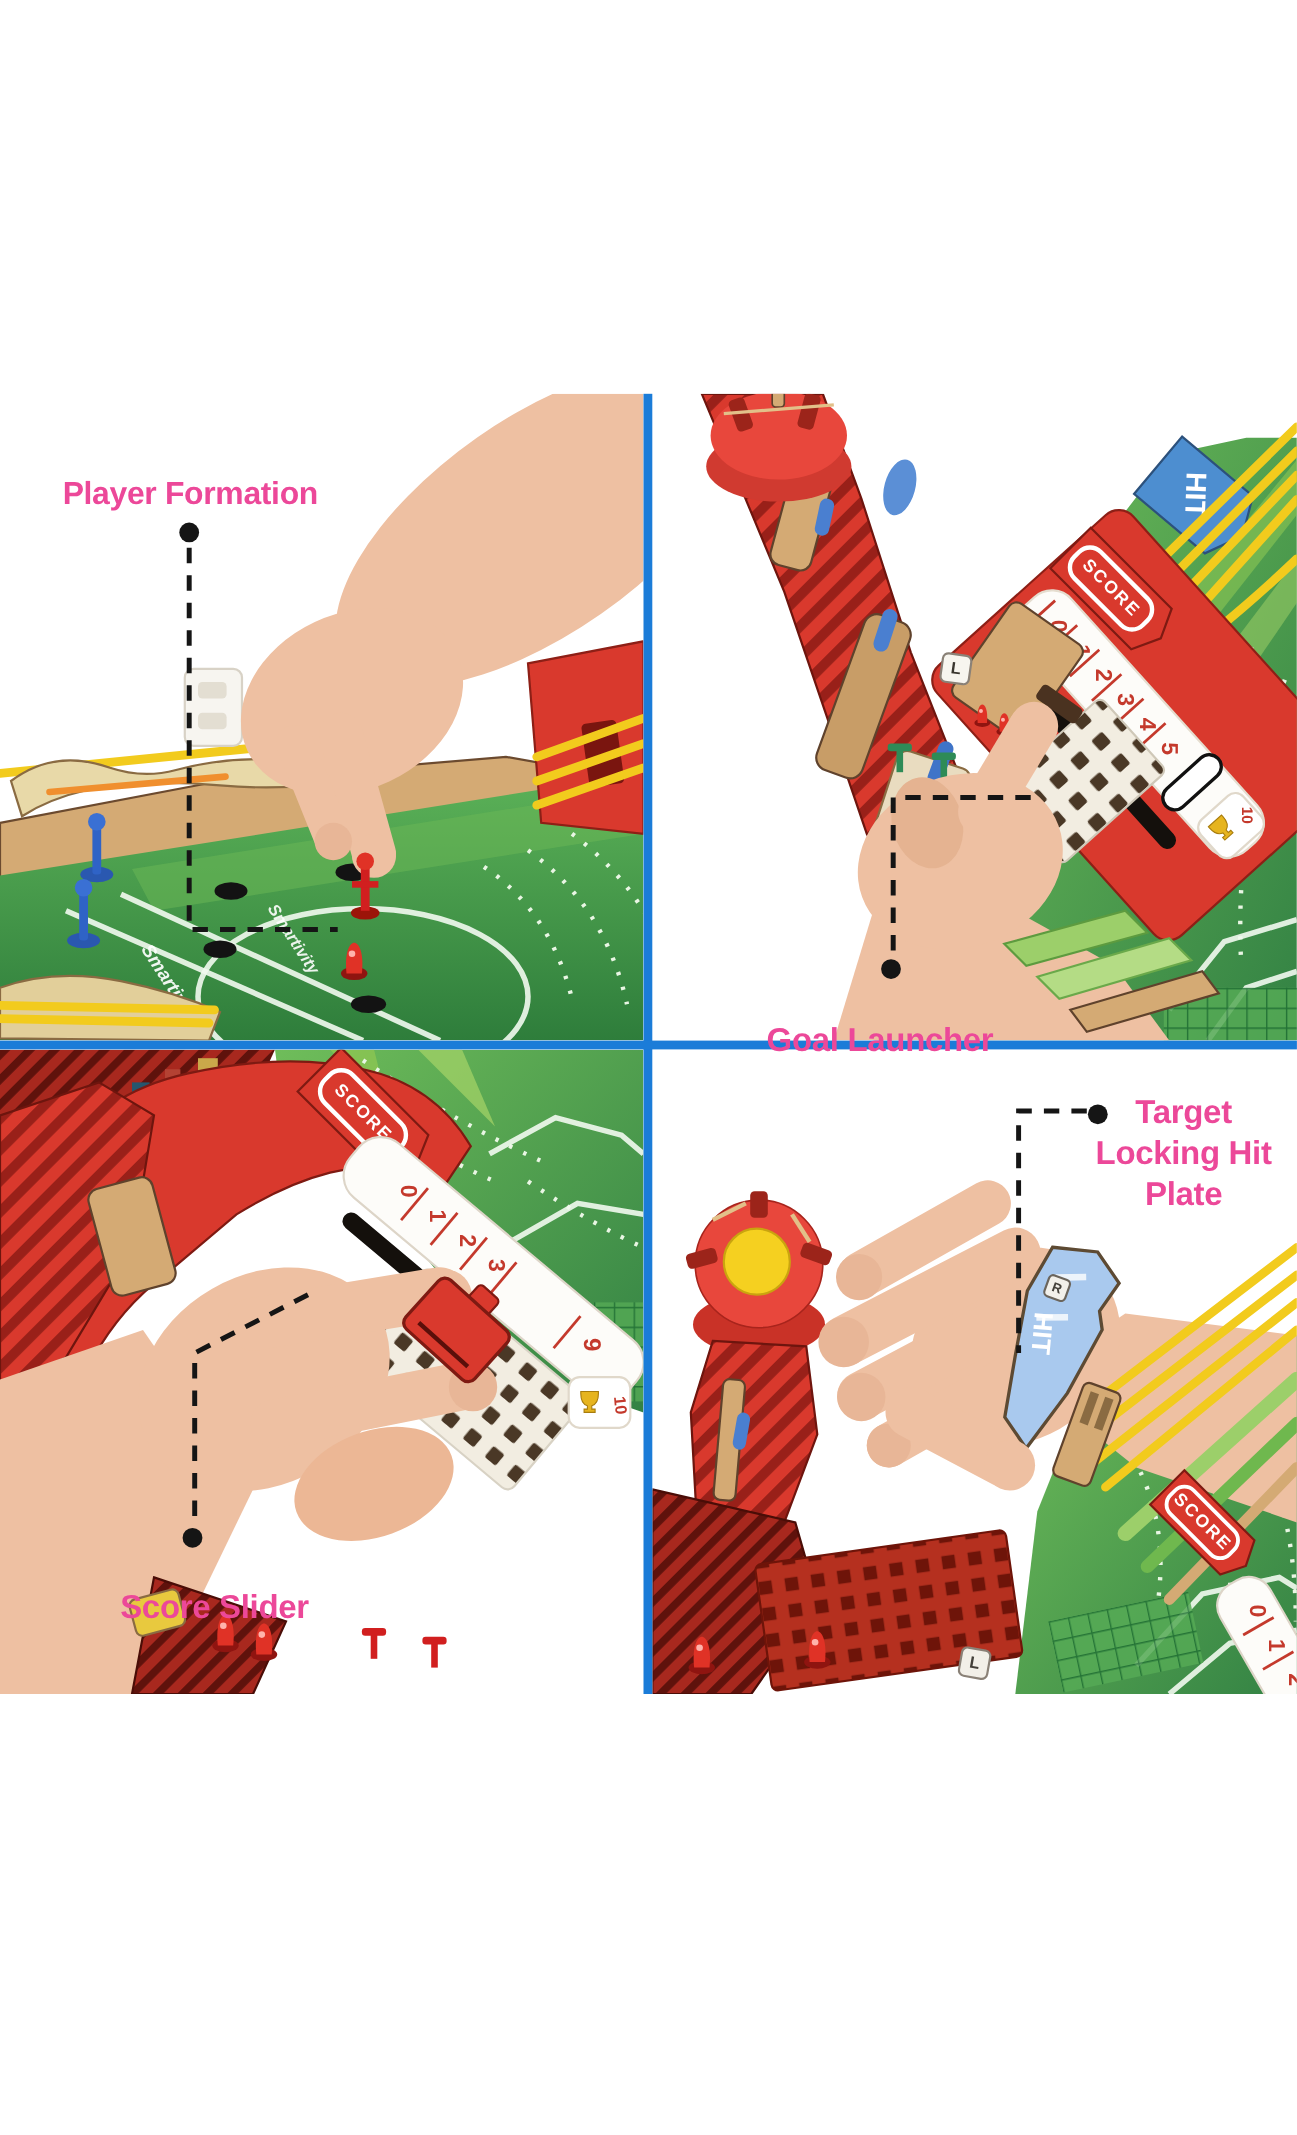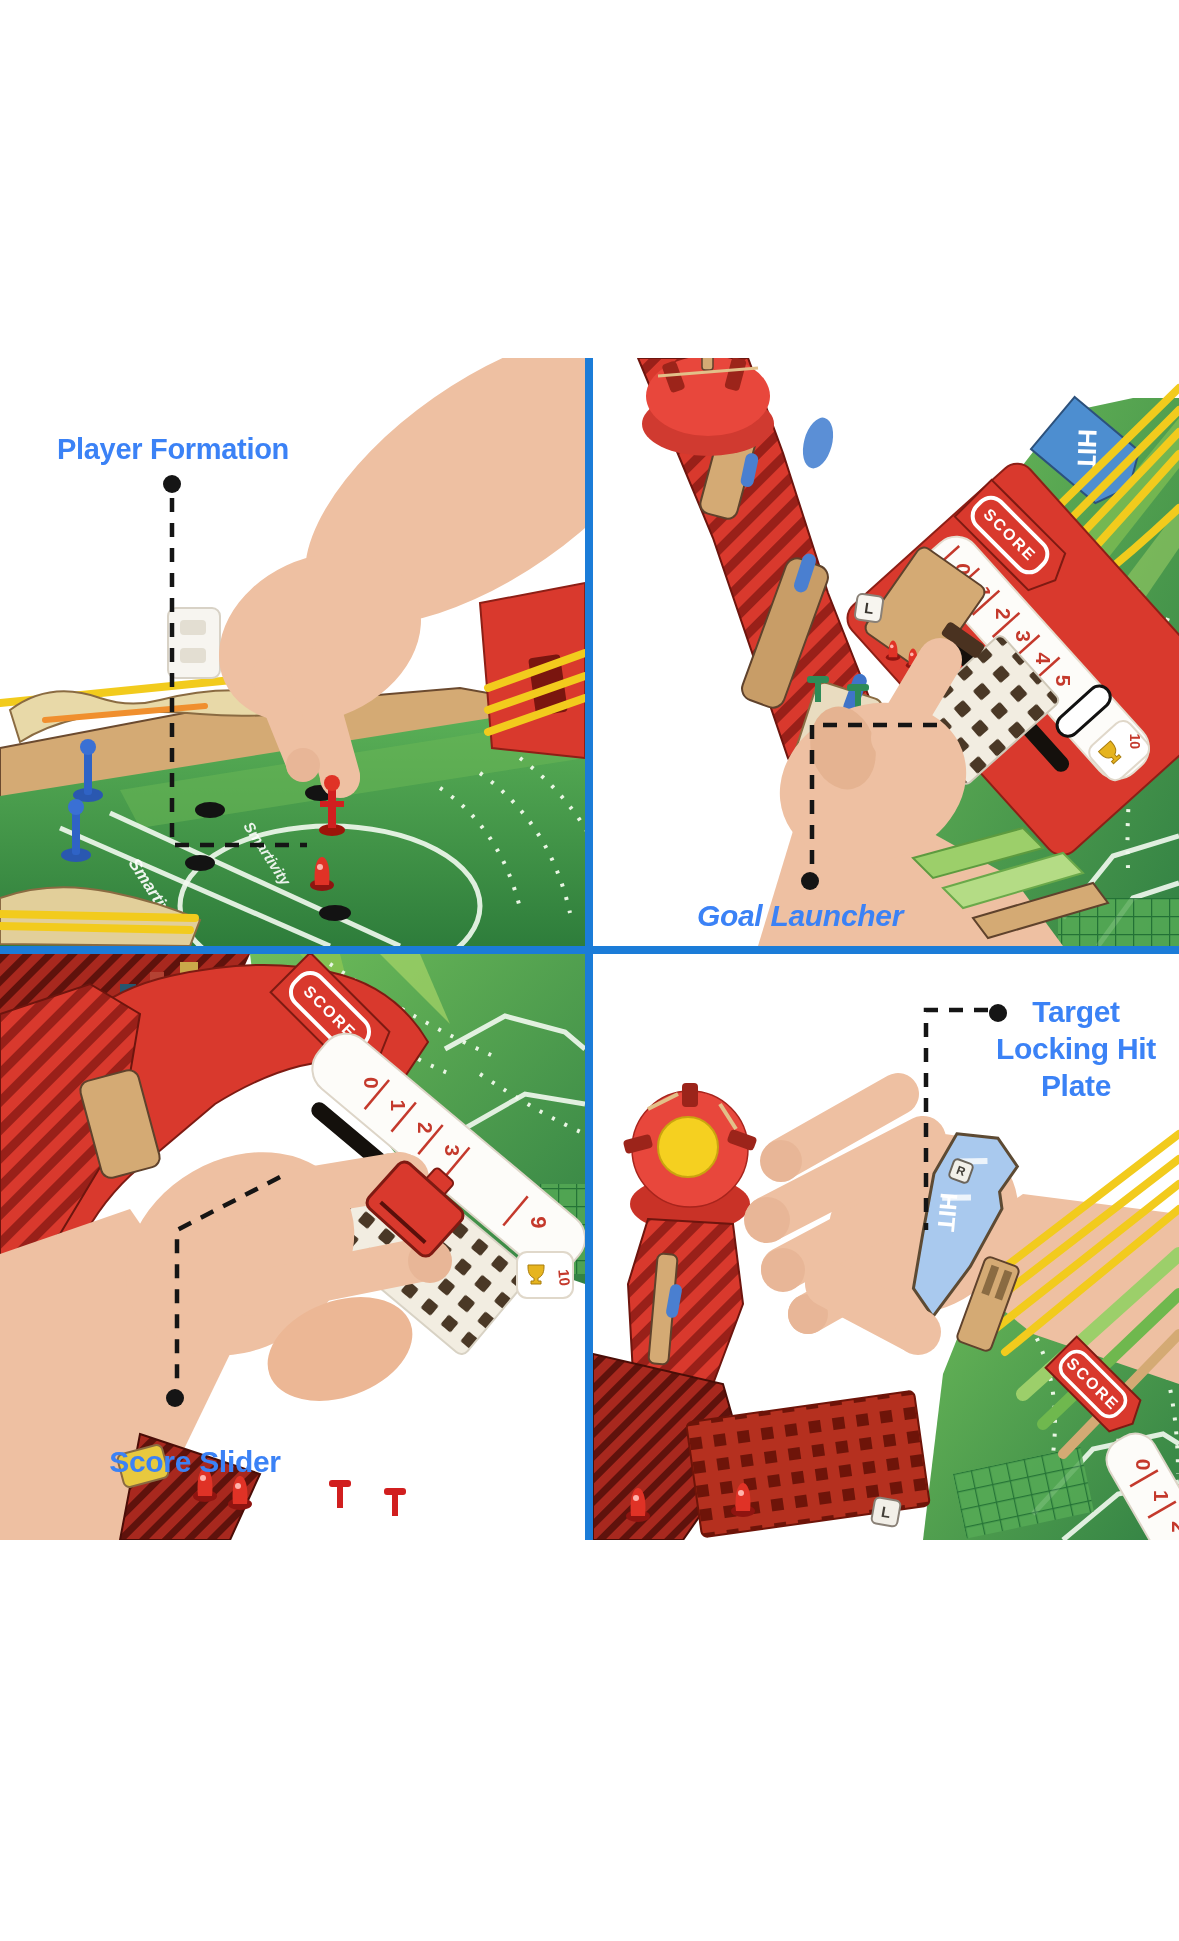--- a/index.html
+++ b/index.html
@@ -7,24 +7,24 @@
           font-family:"Liberation Sans",sans-serif;}
   .photo{position:absolute;overflow:hidden;background:#fff;}
   .photo svg{display:block;}
   #q1{left:0;top:358px;width:585px;height:588px;}
   #q2{left:593px;top:358px;width:586px;height:588px;}
   #q3{left:0;top:954px;width:585px;height:586px;}
   #q4{left:593px;top:954px;width:586px;height:586px;}
   .divider{position:absolute;background:#1b7cd8;}
   #div-v{left:585px;top:358px;width:8px;height:1182px;}
   #div-h{left:0;top:946px;width:1179px;height:8px;}
-  .callout{position:absolute;color:#3b82f6;font-weight:700;text-align:center;
+  .callout{position:absolute;color:#ec4899;font-weight:700;text-align:center;
            font-size:30px;letter-spacing:-0.3px;line-height:37px;}
   #label-q1{left:13px;top:431px;width:320px;font-size:29px;}
-  #label-q2{left:640px;top:897px;width:320px;font-style:italic;}
+  #label-q2{left:640px;top:927px;width:320px;}
   #label-q3{left:35px;top:1443px;width:320px;}
   #label-q4{left:921px;top:993px;width:310px;}
   svg text{font-family:"Liberation Sans",sans-serif;font-weight:bold;}
   .dash{stroke:#151515;stroke-width:4.5;stroke-dasharray:14 11;fill:none;}
   .dot{fill:#151515;}
   .num{fill:#c4392c;font-size:21px;}
   .tick{stroke:#c4392c;stroke-width:2.5;}
   .badge-t{fill:#ffffff;font-size:16px;letter-spacing:2px;}
   .fieldline{stroke:#f2faef;stroke-width:5;fill:none;opacity:.9;}
   .dots{stroke:#e9f6e4;stroke-width:4;fill:none;stroke-dasharray:3 11;}

